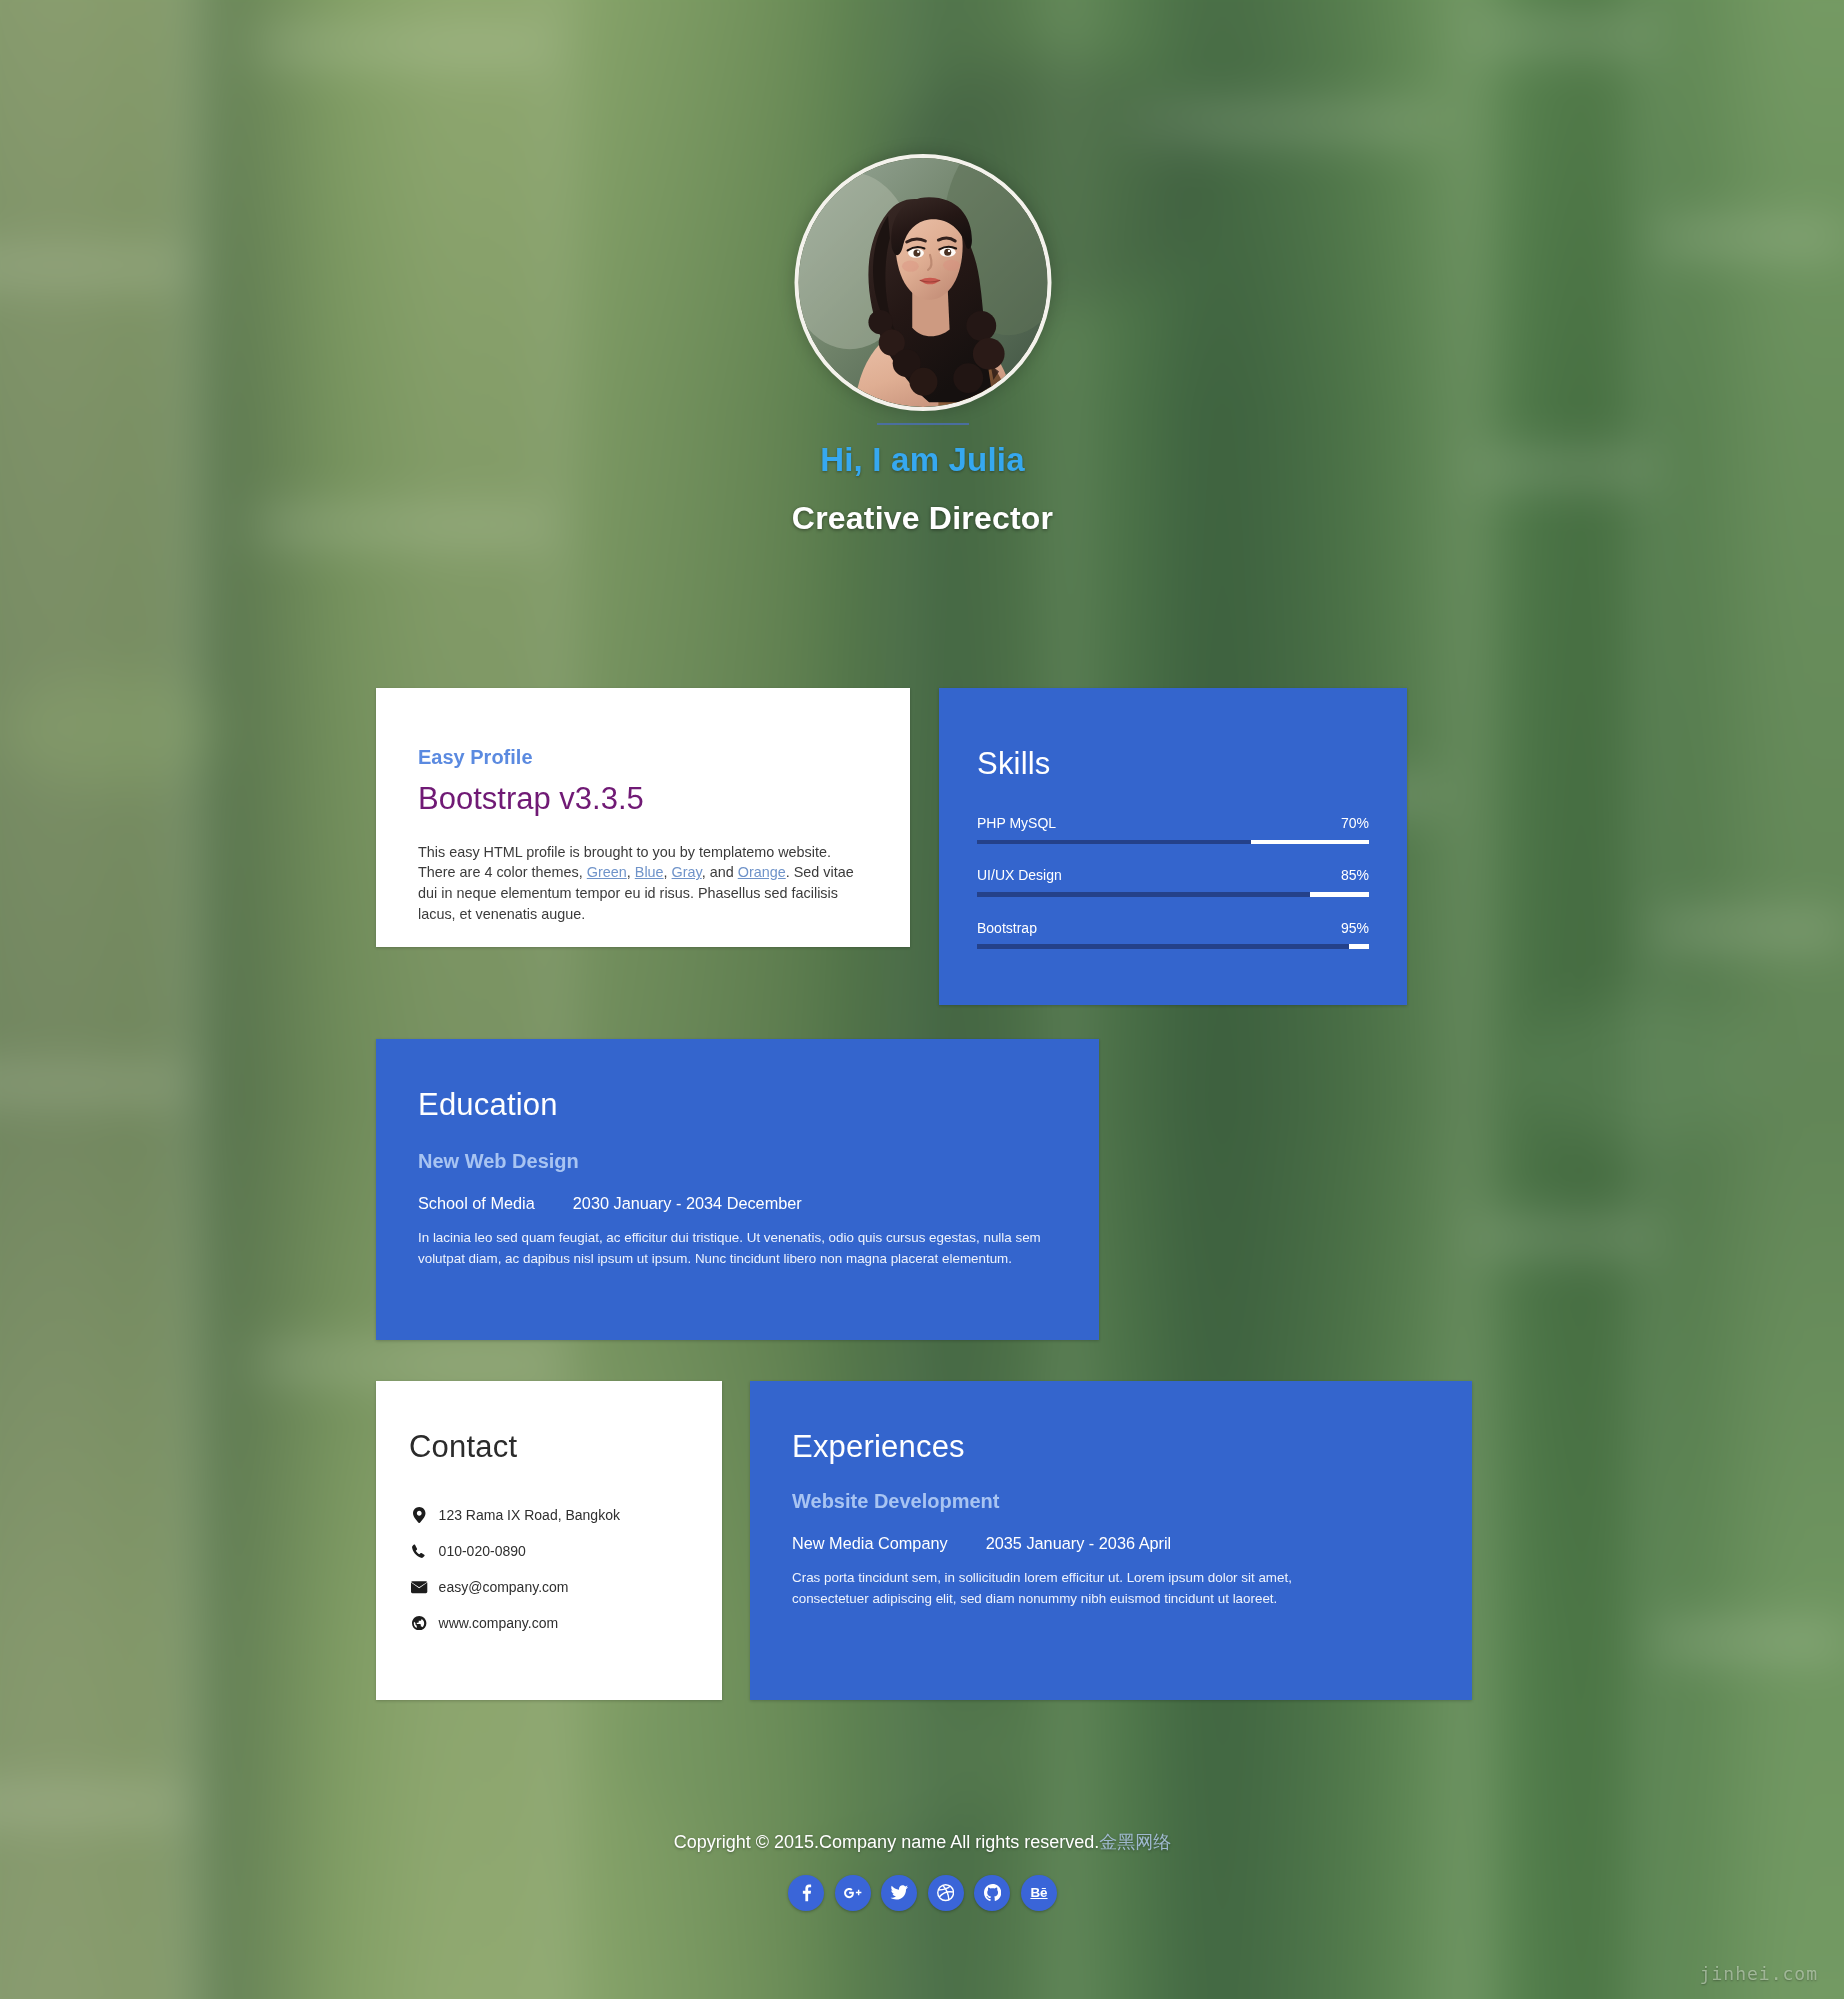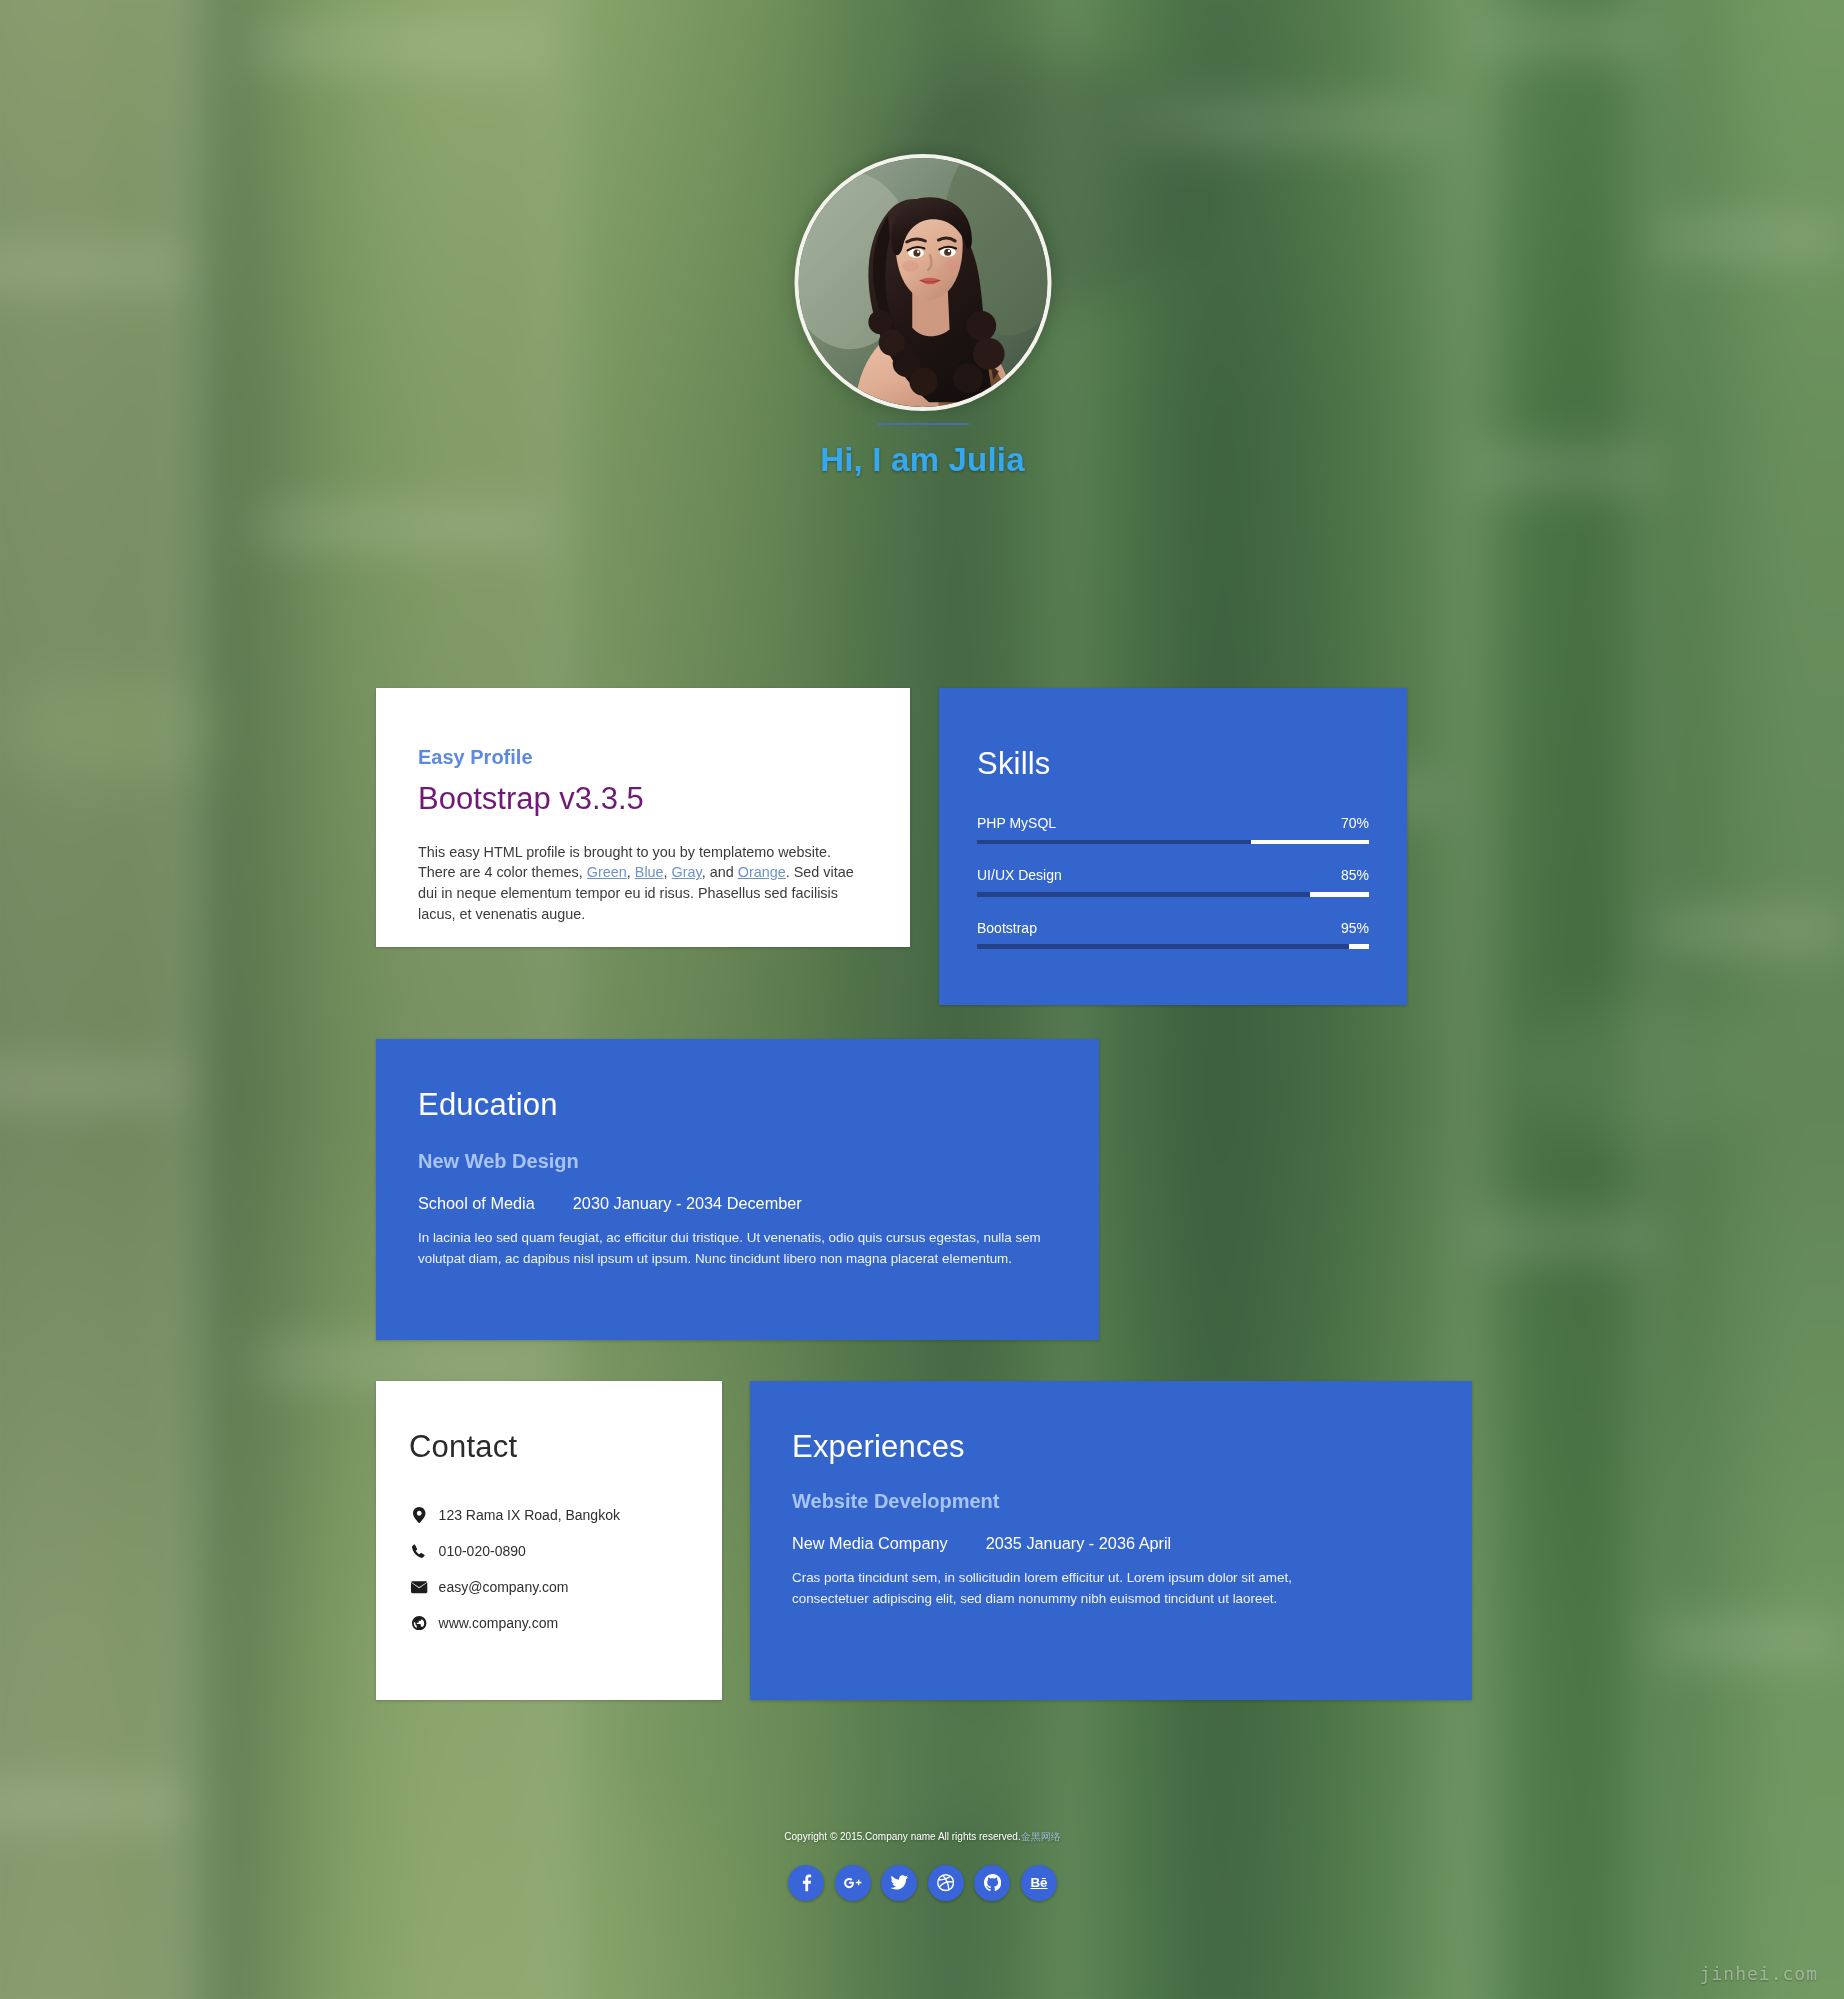--- a/index.html
+++ b/index.html
@@ -308,21 +308,21 @@
 
   
   .footer {
     position: absolute;
     left: 0; right: 0;
     top: 1830px;
     text-align: center;
   }
   .copyright {
     color: #ffffff;
-    font-size: 10px;
+    font-size: 18px;
     text-shadow: 0 1px 2.9px rgba(0,0,0,0.35);
     margin-bottom: 21px;
   }
   .copyright .cn { color: #9fb9cf; }
   .socials {
     display: flex;
     justify-content: center;
     gap: 10.6px;
   }
   .soc {
@@ -465,20 +465,21 @@
 
             <ellipse cx="120" cy="116" rx="9" ry="6" fill="#d98f7d" opacity="0.38"></ellipse>
             <ellipse cx="164" cy="115" rx="9" ry="6" fill="#d98f7d" opacity="0.38"></ellipse>
           </g>
         </svg>
       </div>
     </div>
 
     <div class="hr-blue"></div>
     <div class="hero-name">Hi, I am Julia</div>
+    <div class="hero-role">Creative Director</div>
   </div>
 
   <div class="card card-white" id="card-profile">
     <div class="inner">
       <div class="sub-accent-blue t-kicker">Easy Profile</div>
       <div class="big-dark t-big">Bootstrap v3.3.5</div>
       <p class="body-dark t-body"><span>This easy HTML profile is brought to you by templatemo website. There are 4 color themes, </span><a class="theme-link" href="#">Green</a><span>, </span><a class="theme-link" href="#">Blue</a><span>, </span><a class="theme-link" href="#">Gray</a><span>, and </span><a class="theme-link" href="#">Orange</a><span>. Sed vitae dui in neque elementum tempor eu id risus. Phasellus sed facilisis lacus, et venenatis augue.</span></p>
     </div>
   </div>
 

